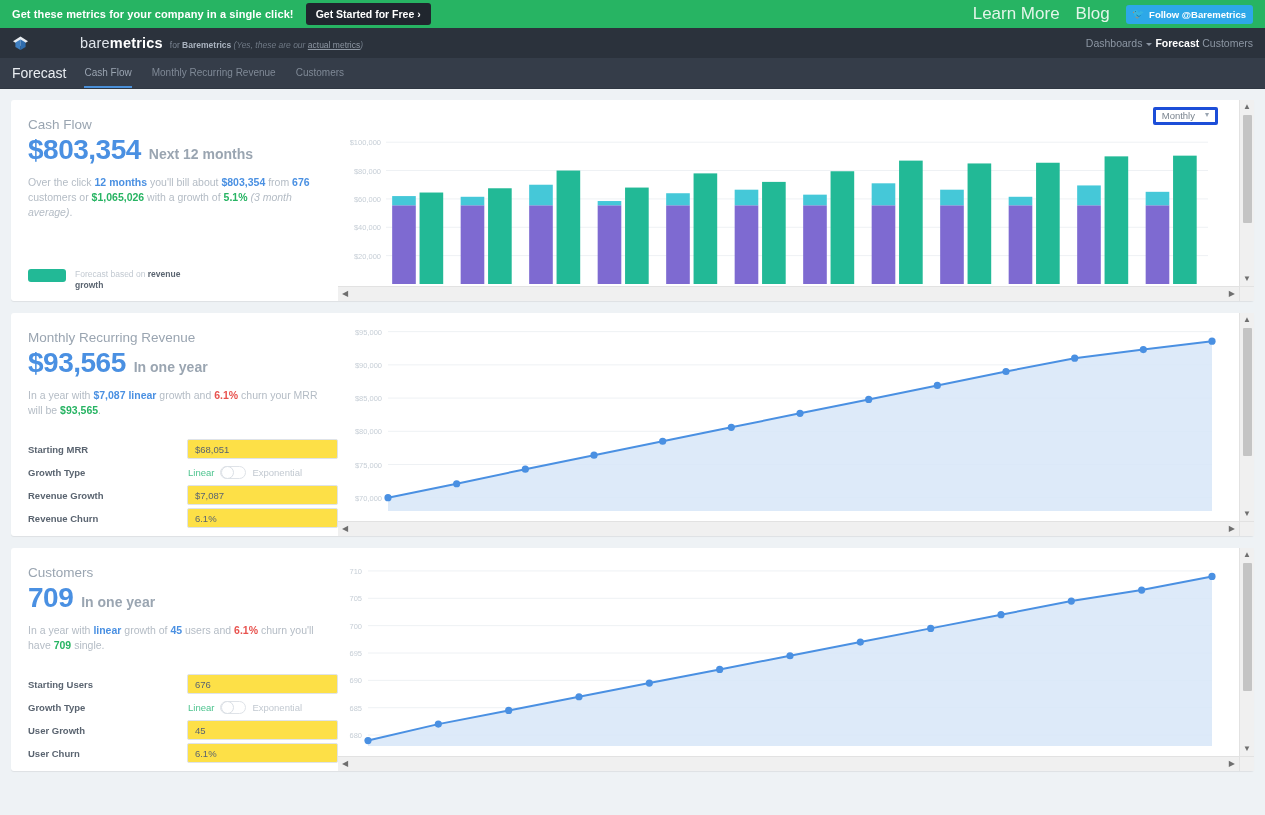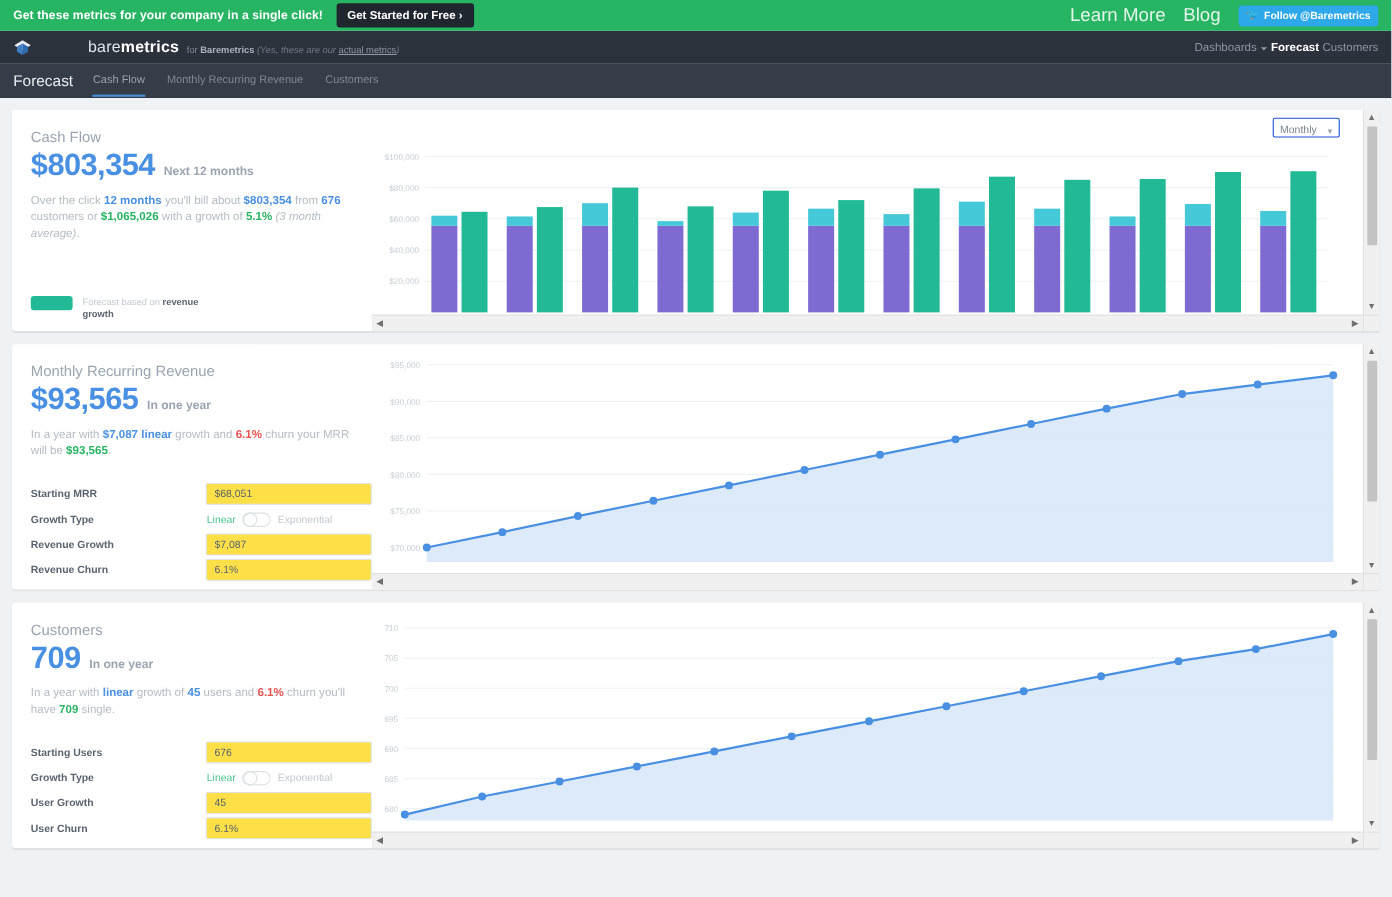--- a/index.html
+++ b/index.html
@@ -78,21 +78,21 @@
     background: #fff; border-radius: 3px; margin-bottom: 12px;
     box-shadow: 0 1px 1px rgba(0,0,0,.07);
     display: flex; position: relative;
   }
   .card-left { width: 327px; flex: 0 0 327px; padding: 17px 0 14px 17px; }
   .card-right { flex: 1; position: relative; }
 
   .card-title { font-size: 13.5px; color: #9aa5b1; font-weight: normal; margin-bottom: 2px; }
   .big-row { display: flex; align-items: baseline; gap: 8px; margin-bottom: 9px; }
   .big-num { font-size: 28px; color: #4a90e2; font-weight: bold; letter-spacing: -.5px; }
-  .big-sub { font-size: 11px; color: #9aa5b1; font-weight: bold; }
+  .big-sub { font-size: 14px; color: #9aa5b1; font-weight: bold; }
   .desc { font-size: 10.5px; color: #b4bcc5; line-height: 1.45; max-width: 300px; }
   .desc b.blue { color: #4a90e2; font-weight: bold; }
   .desc b.green { color: #27b463; font-weight: bold; }
   .desc b.red { color: #e8534f; font-weight: bold; }
   .desc i { font-style: italic; color: #b4bcc5; }
 
   
   .legend { margin-top: 48px; }
   .legend-row { display: flex; align-items: flex-start; gap: 9px; margin-bottom: 9px; }
   .sw { width: 38px; height: 13px; border-radius: 3px; overflow: hidden; display: flex; flex: 0 0 38px; }
@@ -121,22 +121,22 @@
   }
   .t-knob {
     position: absolute; left: 0px; top: -0.5px;
     width: 13px; height: 13px; border-radius: 50%;
     background: #fff; border: 1px solid #dadfe5;
   }
 
   
   .chart-select {
     position: absolute; top: 7px; right: 36px; z-index: 5;
-    border: 1px solid #1d4ed8; background: #fff; border-radius: 2px;
-    height: 18px; padding: 0 6px; display: flex; align-items: flex-end; gap: 10px;
+    border: 3px solid #1d4ed8; background: #fff; border-radius: 2px;
+    height: 18px; padding: 0 6px; display: flex; align-items: flex-start; gap: 10px;
     font-size: 9.5px; color: #7a848f; cursor: pointer;
   }
   .chev { font-size: 8px; color: #9aa5b1; }
 
   
   .chart-frame { position: relative; height: 100%; }
   .plot { position: absolute; left: 0; top: 0; right: 15px; bottom: 15px; overflow: hidden; }
   .plot svg { display: block; }
 
   .vscroll {

